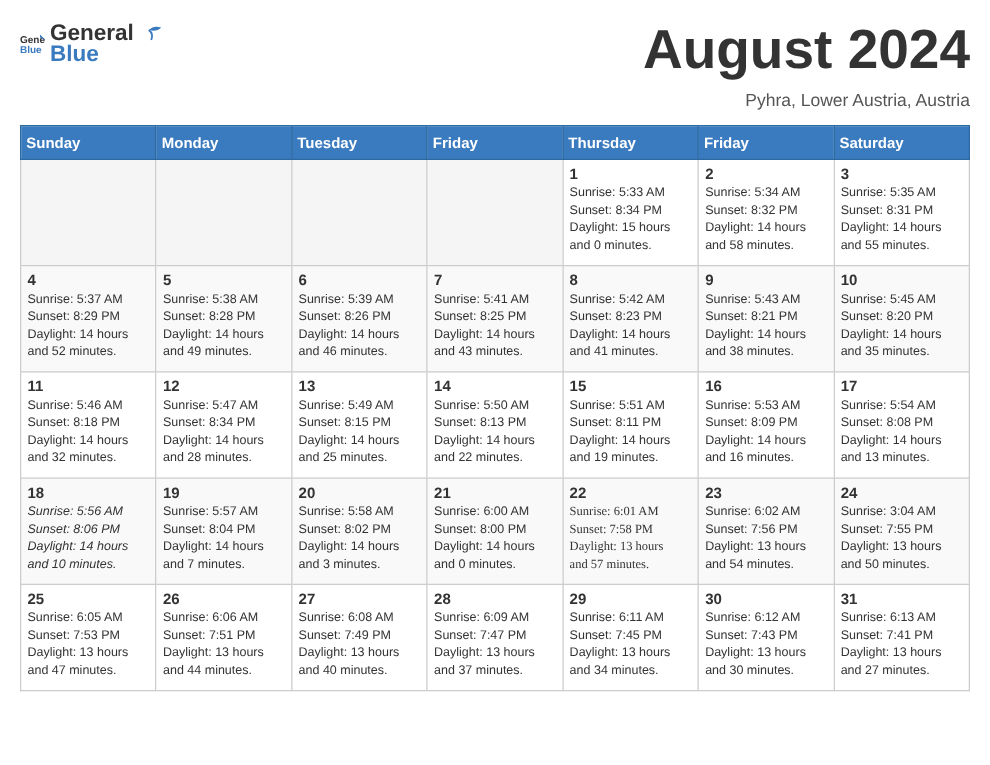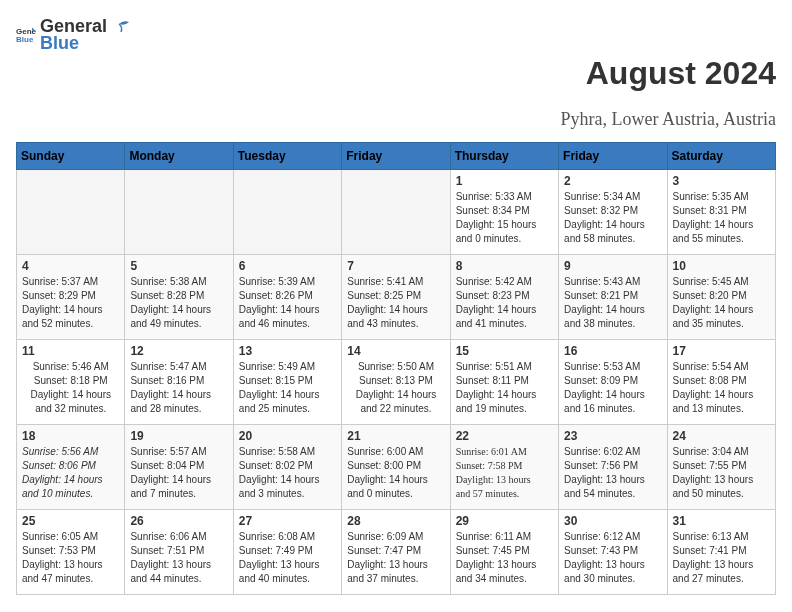--- a/index.html
+++ b/index.html
@@ -22,40 +22,38 @@
       gap: 4px;
     }
     .logo-icon {
       width: 20px;
       height: 20px;
     }
     .title-area {
       text-align: right;
     }
     .month-year {
-      font-size: 32px;
+      font-size: 44px;
       font-weight: bold;
       color: #333;
       line-height: 1.1;
-      margin-top: 40px;
     }
     .location {
-      font-size: 18px;
+      font-size: 14px;
       color: #555;
-      margin-top: 18px;
-      font-family: Liberation Serif, serif;
+      margin-top: 8px;
     }
     table {
       width: 100%;
       border-collapse: collapse;
       table-layout: fixed;
     }
     th {
       background-color: #3a7abf;
-      color: #000000;
+      color: #ffffff;
       font-size: 12px;
       font-weight: bold;
       padding: 6px 4px;
       text-align: left;
       border: 1px solid #2d6aa0;
     }
     td {
       vertical-align: top;
       border: 1px solid #ccc;
       padding: 4px 5px;
@@ -197,42 +195,42 @@
           <span class="day-number">10</span>
           <div class="day-info" style="white-space: pre-line;">Sunrise: 5:45 AM
 Sunset: 8:20 PM
 Daylight: 14 hours
 and 35 minutes.</div>
         </td>
       </tr>
       <tr>
         <td>
           <span class="day-number">11</span>
-          <div class="day-info" style="white-space: pre-line; text-align: center;">Sunrise: 5:46 AM
+          <div class="day-info" style="white-space: pre-line;">Sunrise: 5:46 AM
 Sunset: 8:18 PM
 Daylight: 14 hours
 and 32 minutes.</div>
         </td>
         <td>
           <span class="day-number">12</span>
           <div class="day-info" style="white-space: pre-line;">Sunrise: 5:47 AM
-Sunset: 8:16 PM
+Sunset: 8:34 PM
 Daylight: 14 hours
 and 28 minutes.</div>
         </td>
         <td>
           <span class="day-number">13</span>
           <div class="day-info" style="white-space: pre-line;">Sunrise: 5:49 AM
 Sunset: 8:15 PM
 Daylight: 14 hours
 and 25 minutes.</div>
         </td>
         <td>
           <span class="day-number">14</span>
-          <div class="day-info" style="white-space: pre-line; text-align: center;">Sunrise: 5:50 AM
+          <div class="day-info" style="white-space: pre-line;">Sunrise: 5:50 AM
 Sunset: 8:13 PM
 Daylight: 14 hours
 and 22 minutes.</div>
         </td>
         <td>
           <span class="day-number">15</span>
           <div class="day-info" style="white-space: pre-line;">Sunrise: 5:51 AM
 Sunset: 8:11 PM
 Daylight: 14 hours
 and 19 minutes.</div>

